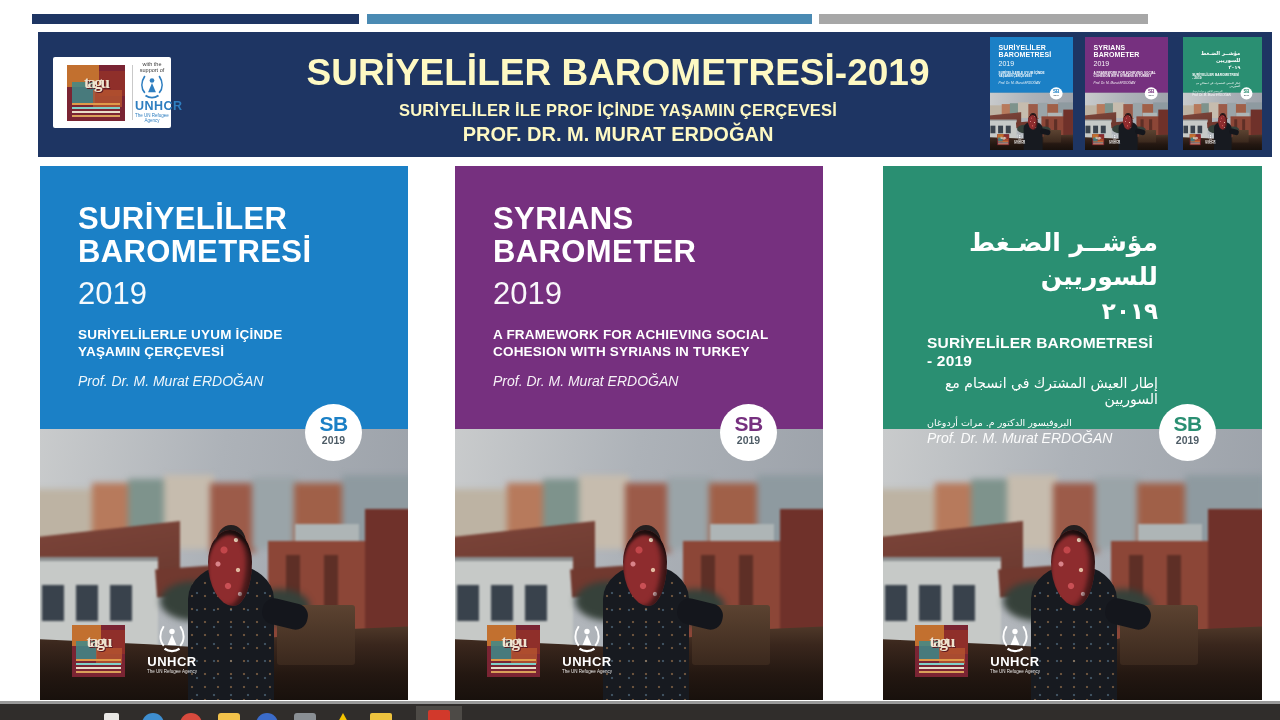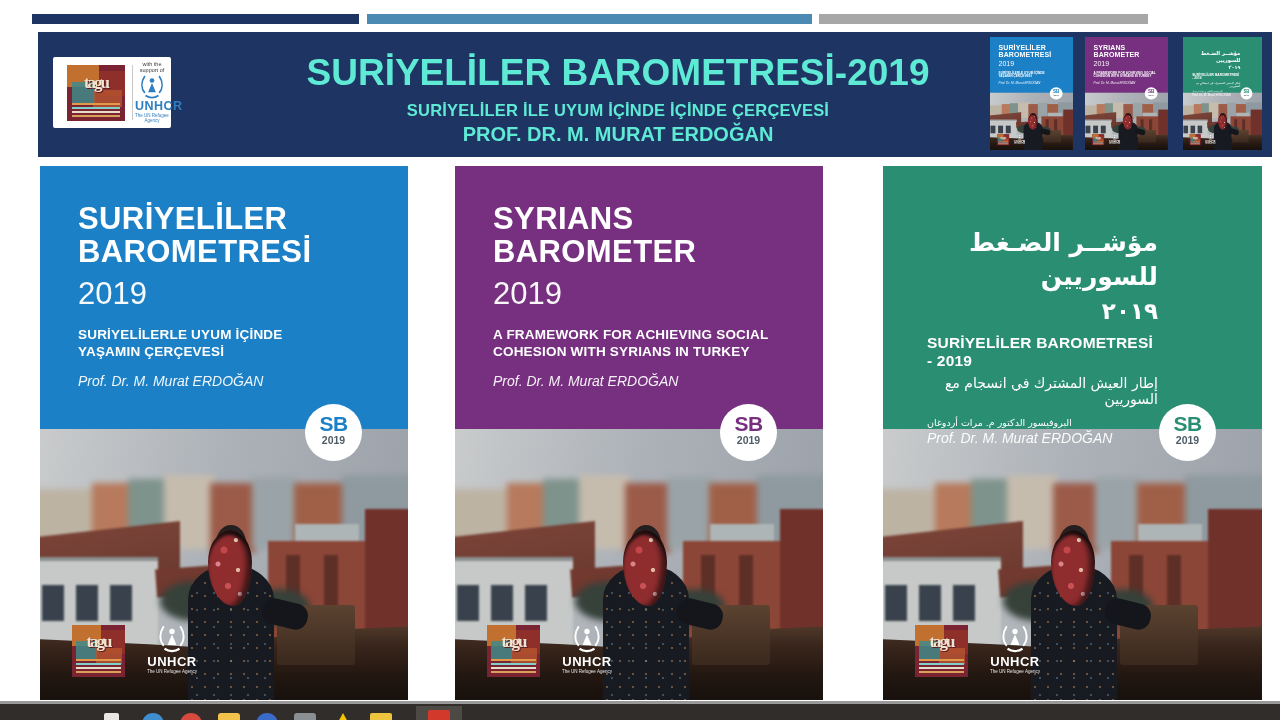--- a/index.html
+++ b/index.html
@@ -40,21 +40,21 @@
   
   .unhcr-emblem { display:block; }
   .hdr-unhcr { position:absolute; left:82px; top:2px; width:34px; text-align:center; color:#2e7ec0; }
   .hdr-unhcr .support { font-size:5.5px; line-height:6px; color:#3b3b3b; margin-top:2px; }
   .hdr-unhcr .unhcr-emblem { width:26px; height:24px; margin:2px auto 0; }
   .unhcr-word { font-weight:bold; letter-spacing:.5px; }
   .hdr-unhcr .unhcr-word { font-size:12.5px; color:#2e7ec0; }
   .unhcr-tag { font-size:4.5px; }
   .hdr-unhcr .unhcr-tag { color:#2e7ec0; }
 
-  .header-text { position:absolute; left:220px; top:20px; width:720px; text-align:center; color:#5eead4; }
+  .header-text { position:absolute; left:220px; top:20px; width:720px; text-align:center; color:#fef9c3; }
   .header-title  { font-size:37px; font-weight:bold; }
   .header-sub    { font-size:16.5px; font-weight:bold; margin-top:7px; letter-spacing:.2px; }
   .header-author { font-size:20px;  font-weight:bold; margin-top:3px; }
 
   
   .cover { position:absolute; top:166px; height:534px; background:#9aa0a8; overflow:hidden; }
   .cover.pos-tr { left:40px;  width:368px; }
   .cover.pos-en { left:455px; width:368px; }
   .cover.pos-ar { left:883px; width:379px; }
   .block { position:absolute; left:0; top:0; right:0; height:263px; z-index:2; }
@@ -216,21 +216,21 @@
             <path d="M20 12 L14 26 L26 26 Z"></path>
           </g>
         </svg>
         <div class="unhcr-word">UNHCR</div>
         <div class="unhcr-tag">The UN Refugee Agency</div>
       </div>
     </div>
 
     <div class="header-text">
       <div class="header-title">SURİYELİLER BAROMETRESİ-2019</div>
-      <div class="header-sub">SURİYELİLER İLE UYUM İÇİNDE İÇİNDE ÇERÇEVESİ</div>
+      <div class="header-sub">SURİYELİLER İLE PROF İÇİNDE YAŞAMIN ÇERÇEVESİ</div>
       <div class="header-author">PROF. DR. M. MURAT ERDOĞAN</div>
     </div>
   </div>
 
   <div class="cover pos-tr">
     <div class="block">
       <div class="cover-text">
         <div class="c-title">
           <div>SURİYELİLER</div>
           <div>BAROMETRESİ</div>

